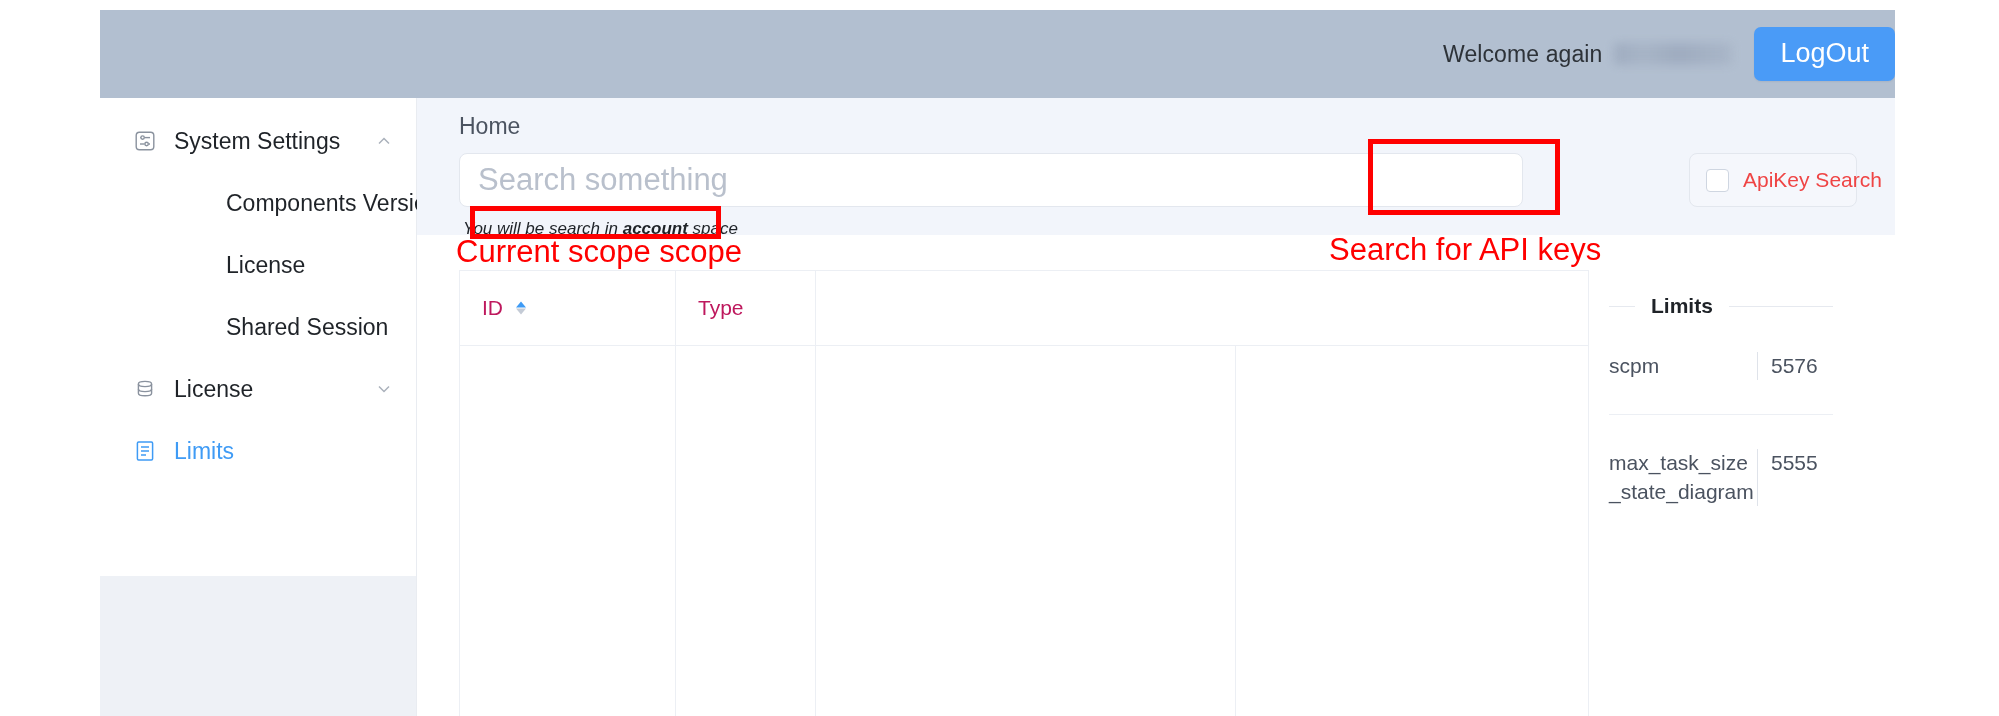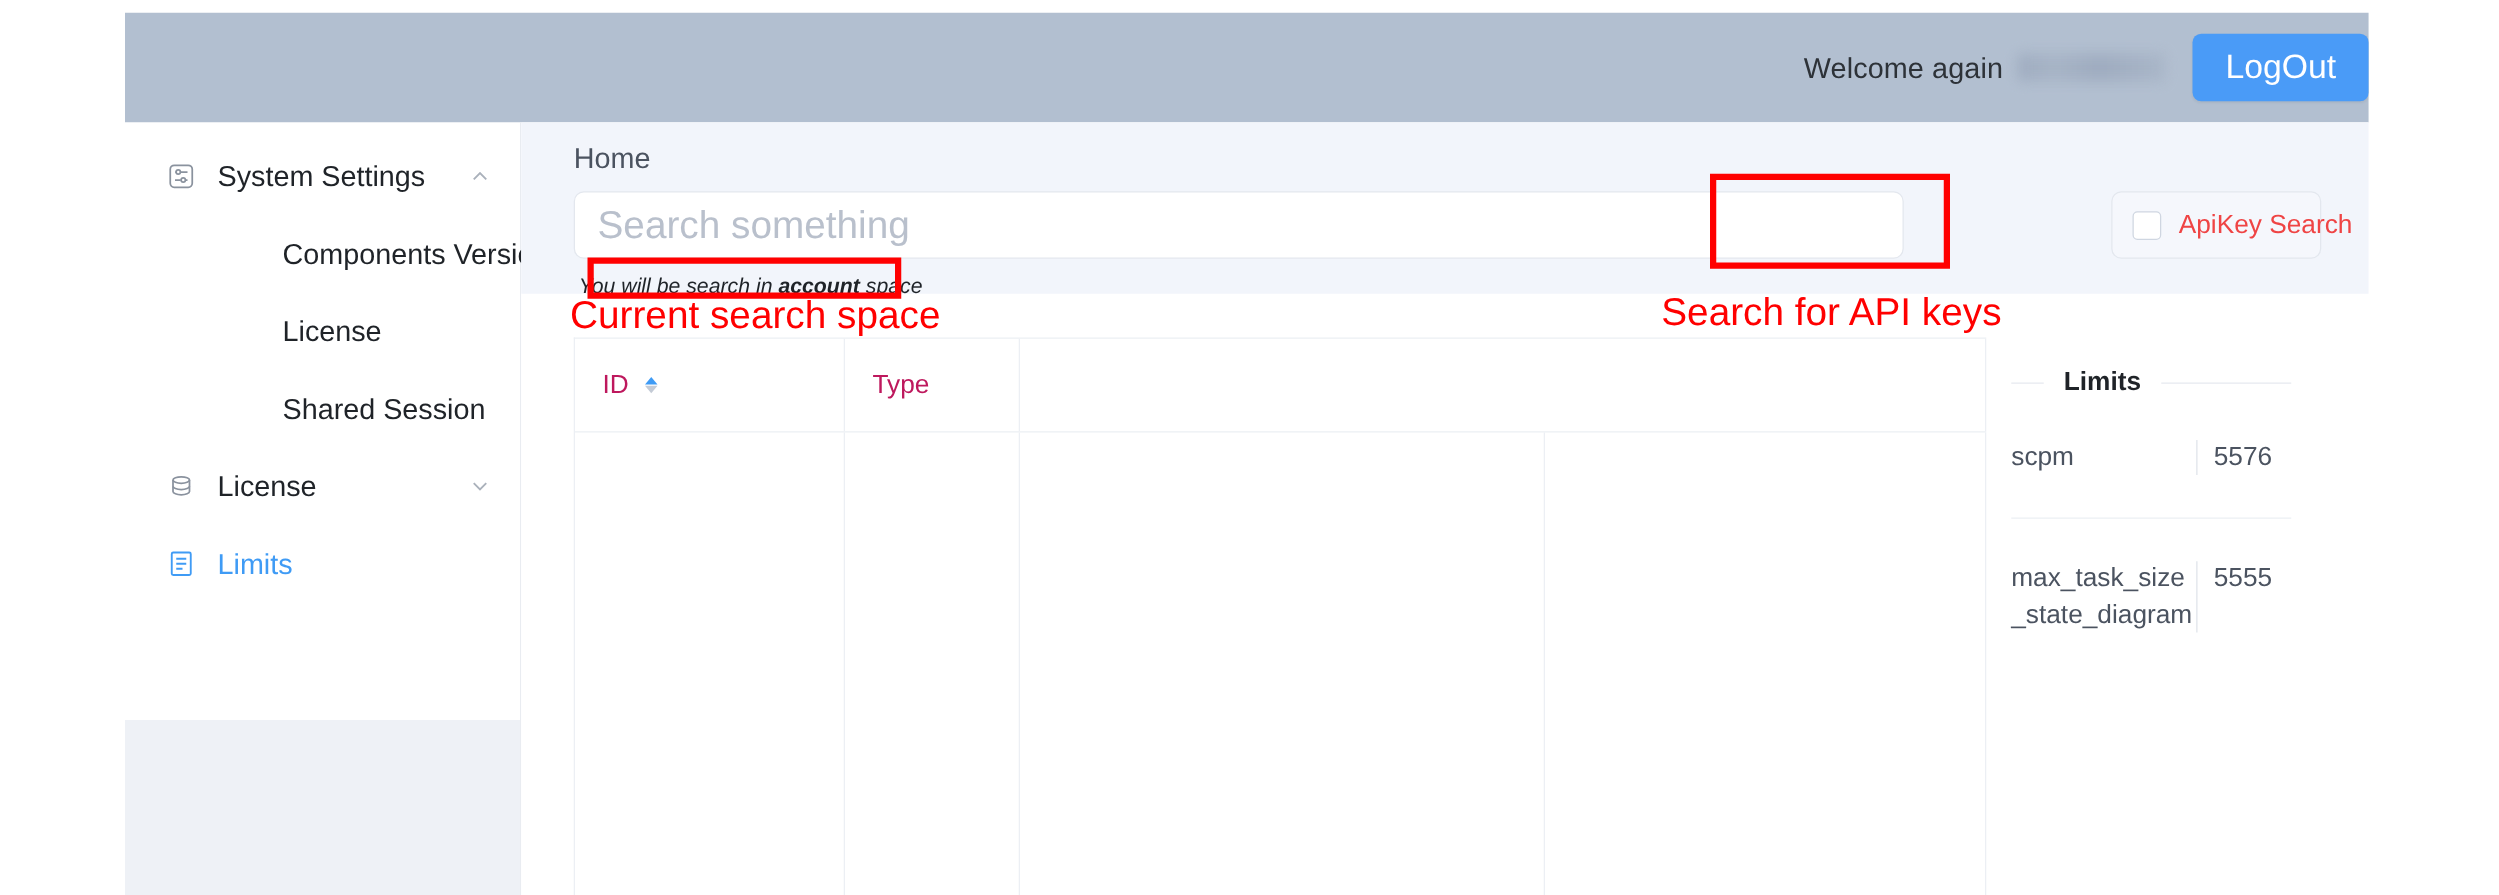--- a/index.html
+++ b/index.html
@@ -323,16 +323,16 @@
         <span class="limit-key">max_task_size_state_diagram</span>
         <span class="limit-sep"></span>
         <span class="limit-val">5555</span>
       </div>
     </div>
 
   </div>
 
   <div class="anno-box" id="anno-box-scope"></div>
   <div class="anno-box" id="anno-box-apikey"></div>
-  <div class="anno-text" id="anno-label-scope">Current search space</div>
+  <div class="anno-text" id="anno-label-scope">Current scope scope</div>
   <div class="anno-text" id="anno-label-apikey">Search for API keys</div>
 
 </div>
 
 </body></html>

